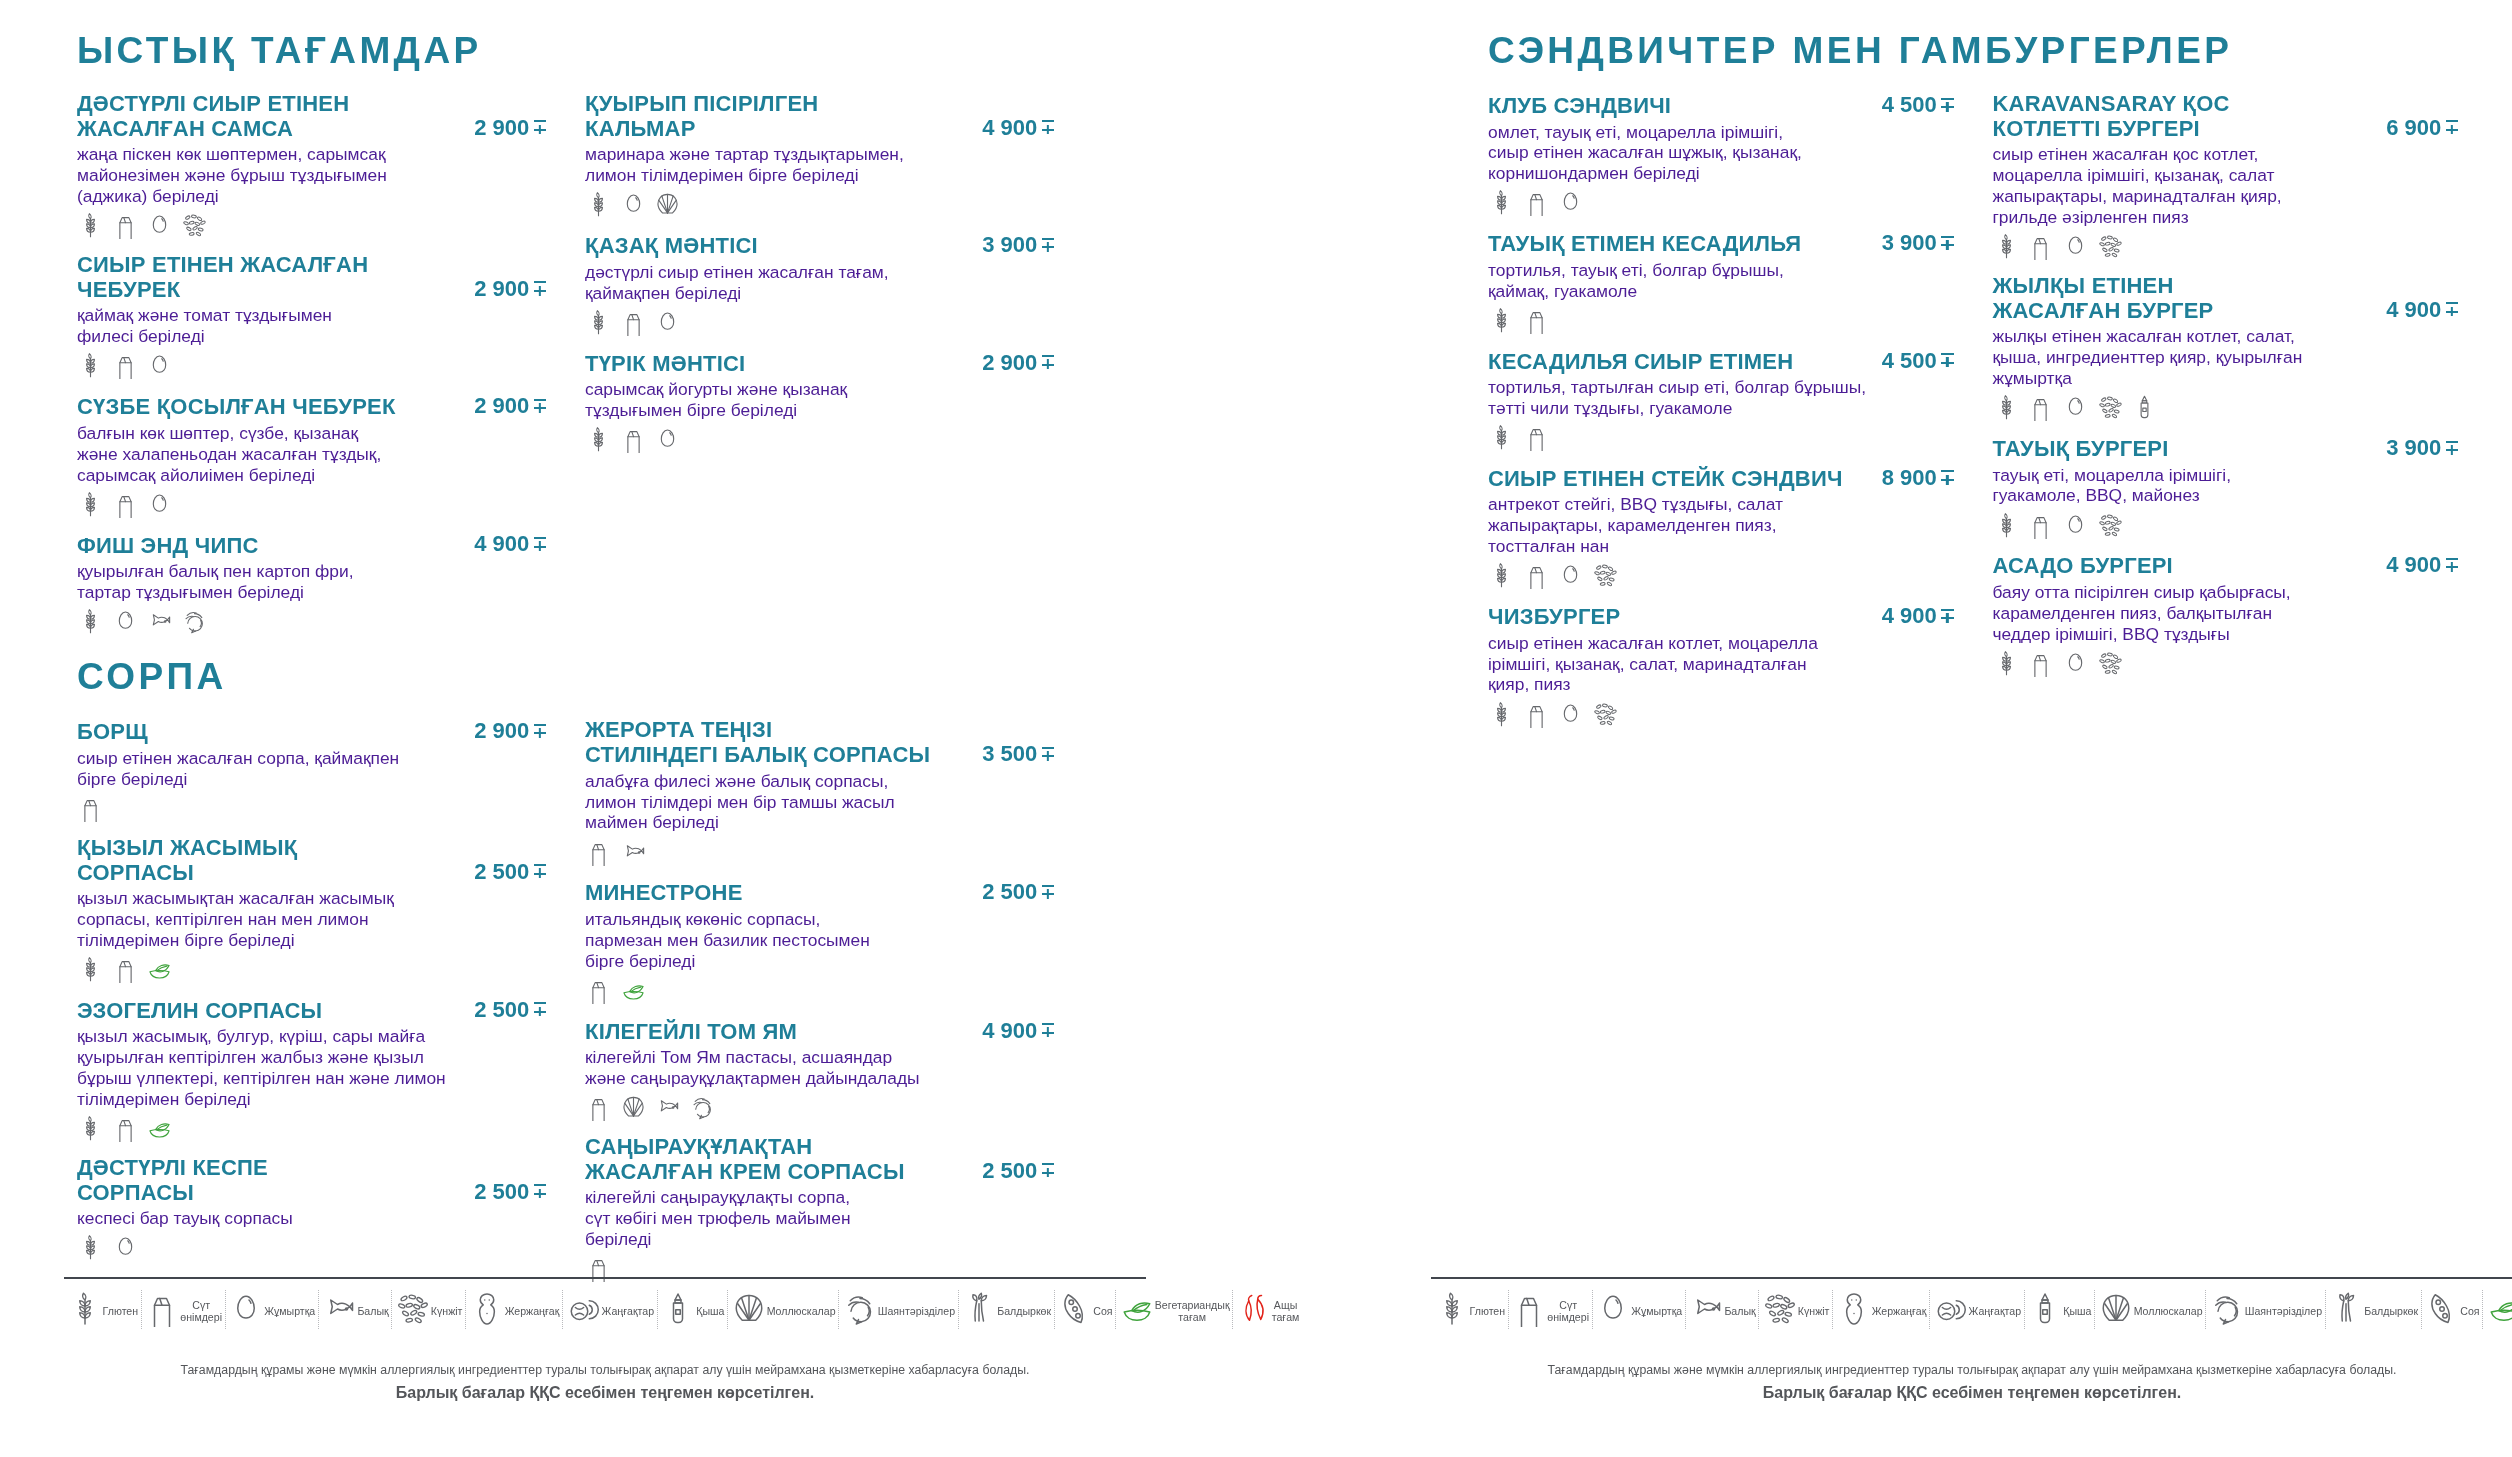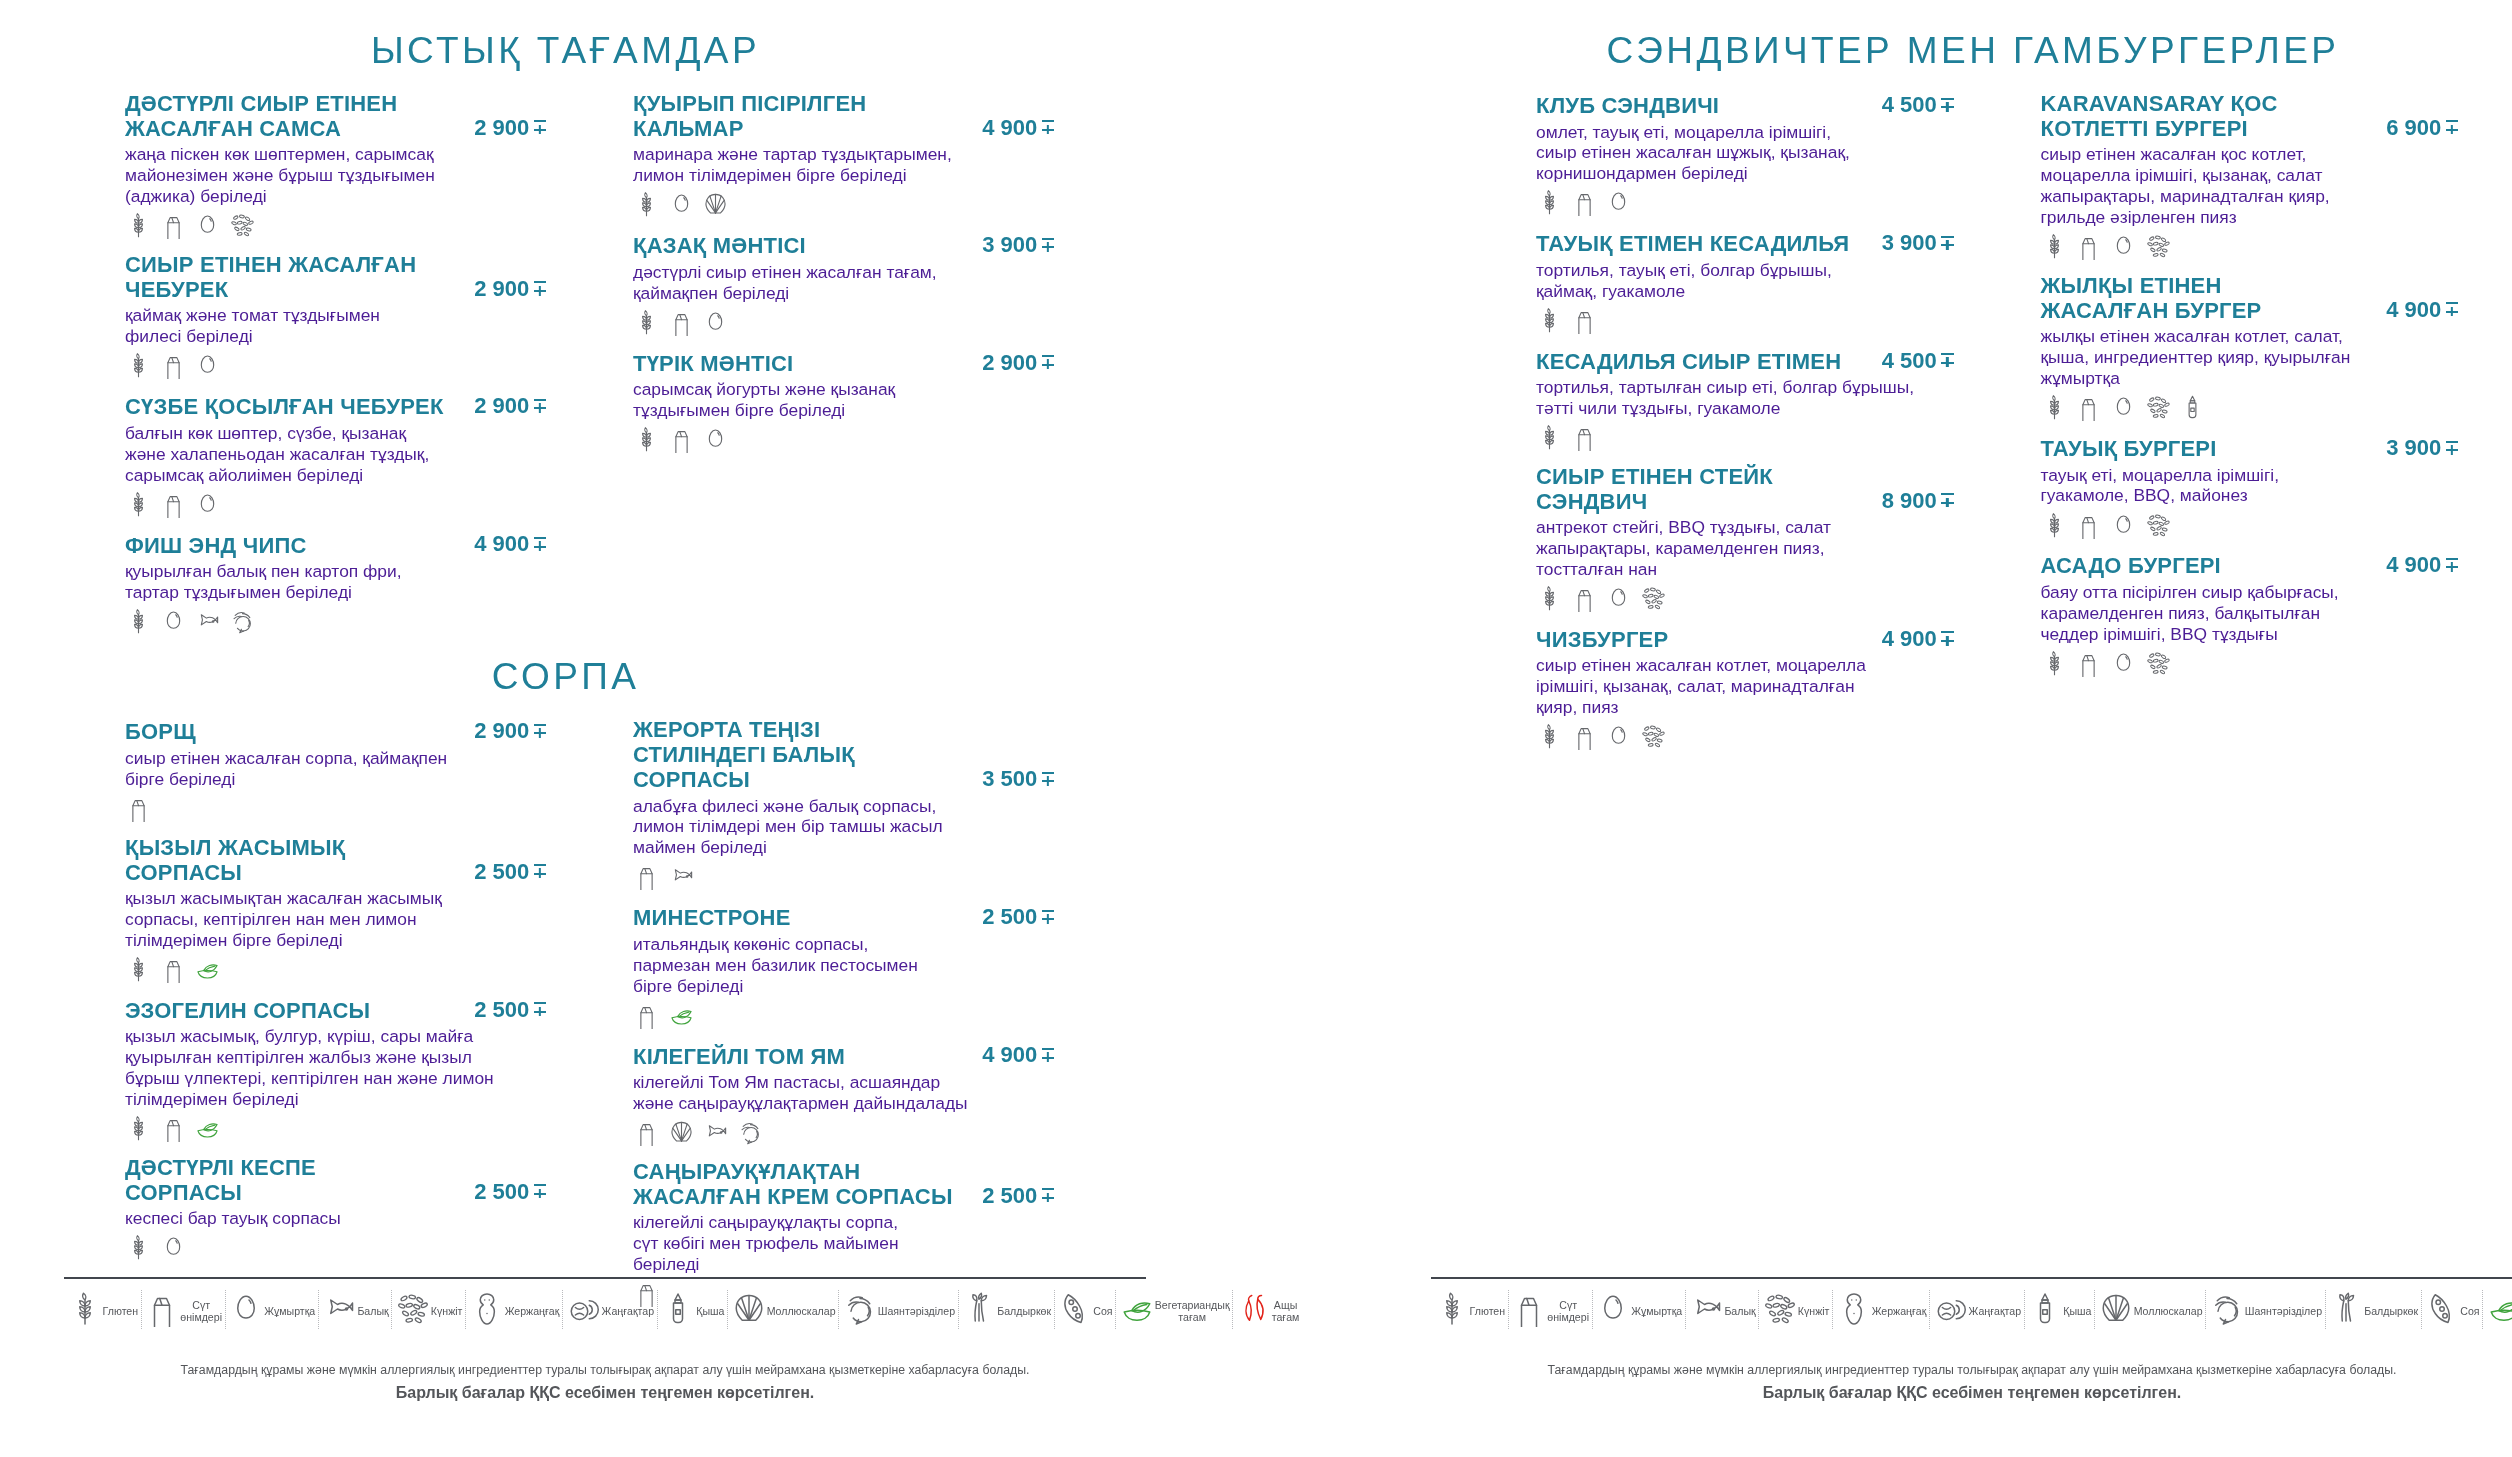--- a/index.html
+++ b/index.html
@@ -4,26 +4,26 @@
 <style>
   html,body{margin:0;padding:0;background:#ffffff;}
   body{width:2512px;height:1457px;position:relative;overflow:hidden;
        font-family:"Liberation Sans","DejaVu Sans",sans-serif;}
   .page{position:absolute;top:0;height:1457px;width:1256px;}
   #page-left{left:0;}
   #page-right{left:1257px;}
   .content{position:absolute;top:31px;}
   #page-left .content{left:77px;width:977px;}
   #page-right .content{left:231px;width:970px;}
-  .menu-title{margin:0 0 20.4px 0;text-align:center;color:#1f7f98;
-    font-size:37px;font-weight:normal;letter-spacing:3.4px;line-height:1.1;}
+  .menu-title{margin:0 0 20.4px 0;color:#1f7f98;
+    font-size:37px;font-weight:bold;letter-spacing:3.4px;line-height:1.1;}
   .menu-title.second{margin-top:8.5px;}
   .cols{display:flex;gap:39px;align-items:flex-start;}
   .col{flex:1;min-width:0;}
-  .item{margin-bottom:12.8px;margin-left:48px;}
+  .item{margin-bottom:12.8px;}
   .item-head{display:flex;justify-content:space-between;align-items:flex-end;gap:12px;}
   .item-name{margin:0;color:#1f7f98;font-size:22px;font-weight:bold;
     line-height:1.13;letter-spacing:0.2px;white-space:pre-line;}
   .item-price{color:#1f7f98;font-size:22px;font-weight:bold;white-space:nowrap;
     padding-bottom:0.9px;}
   .item-desc{margin:2.6px 0 0 0;color:#4c1d95;font-size:17.4px;line-height:1.2;
     white-space:pre-line;}
   .item-icons{margin-top:4.3px;display:flex;gap:7.7px;align-items:center;min-height:29px;}
   .icon{width:27px;height:27px;color:#66686c;flex:0 0 auto;}
   .icon.green{color:#3fa33c;}

